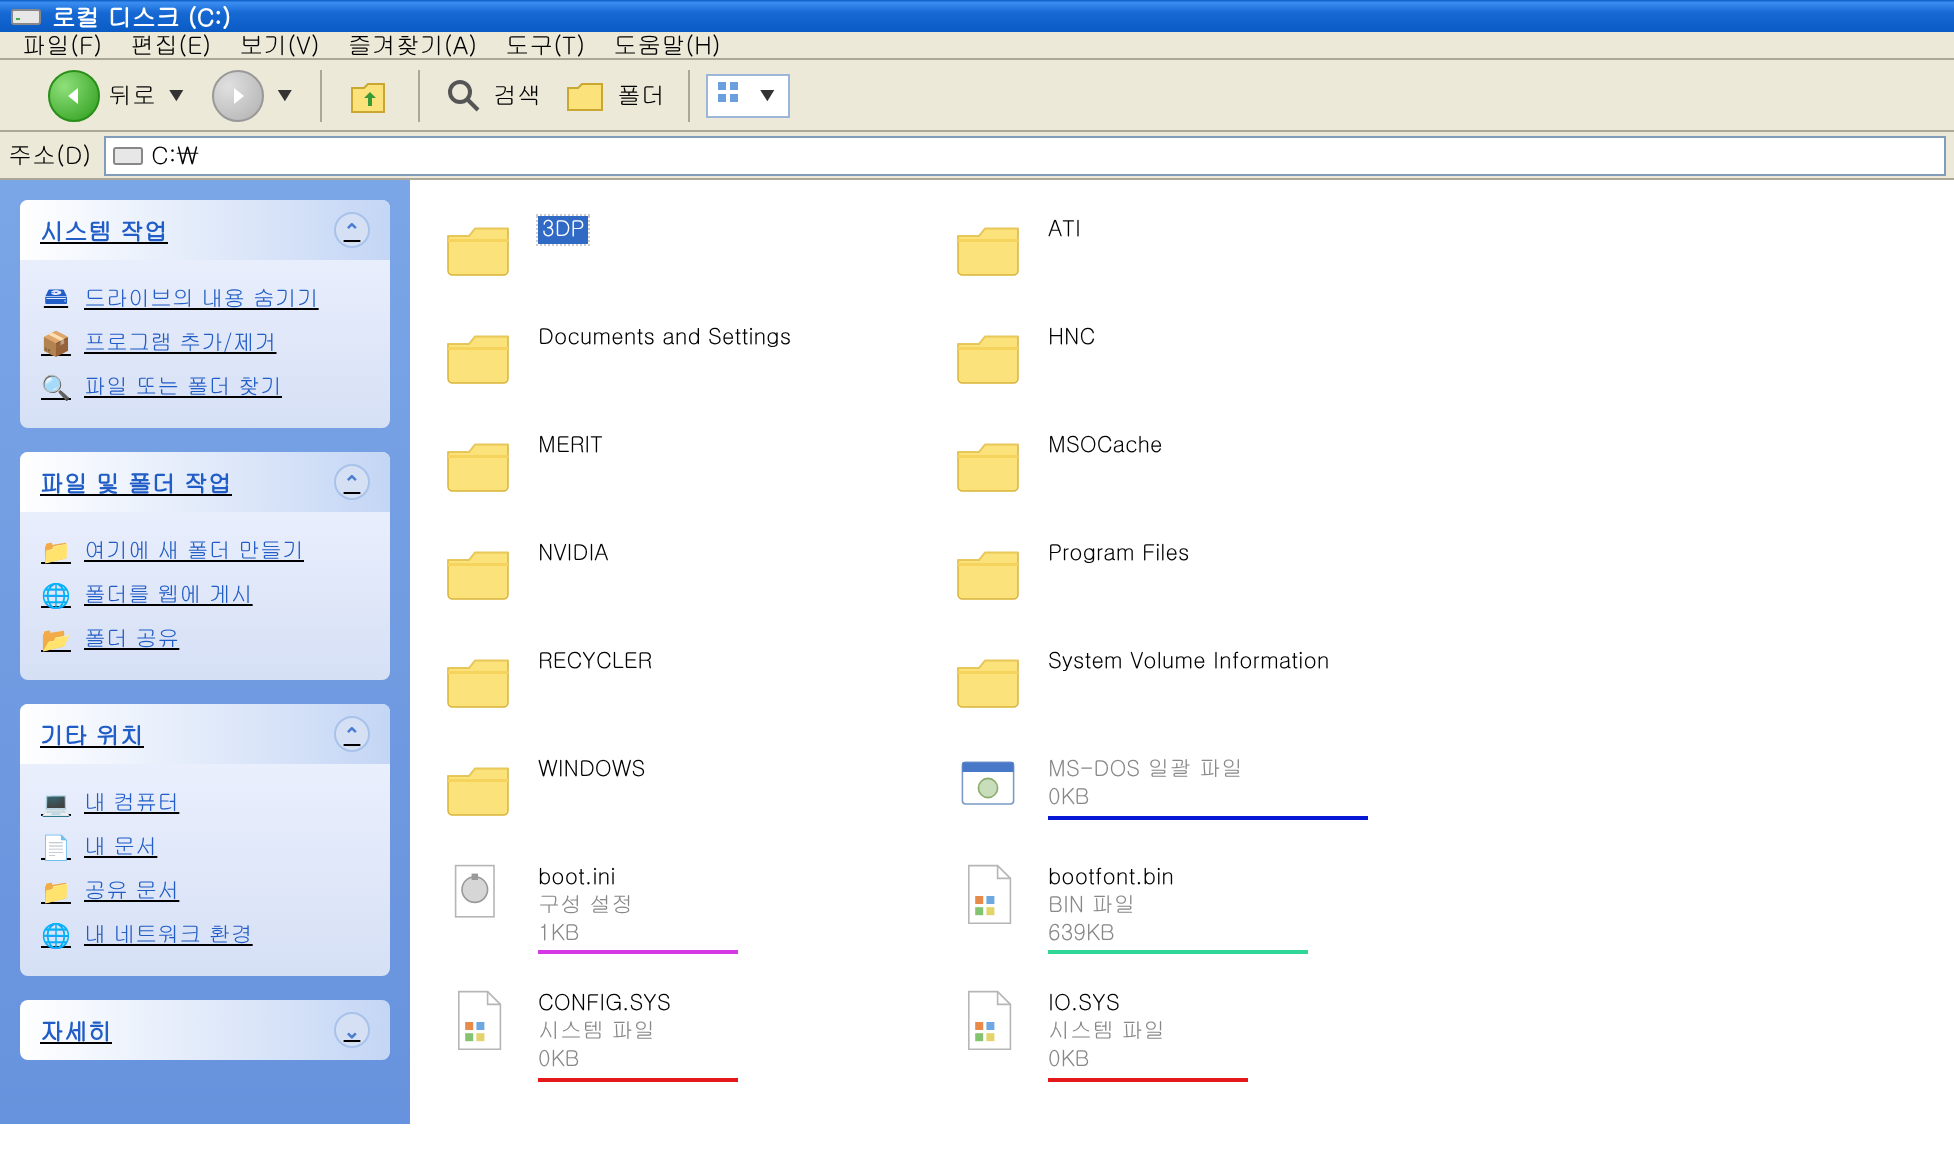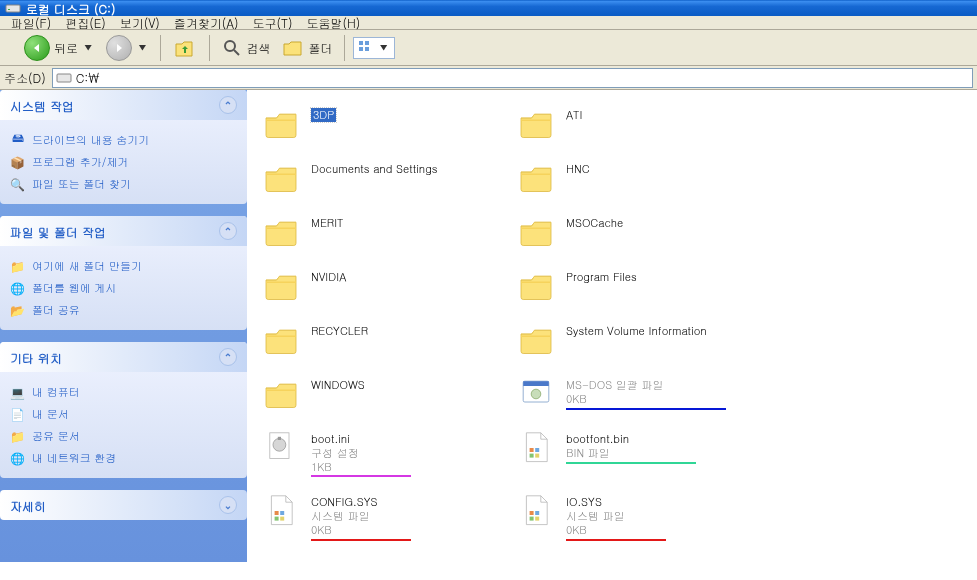--- a/index.html
+++ b/index.html
@@ -18,21 +18,21 @@
 .tbtn .gray { background: radial-gradient(circle at 30% 30%, #e0e0e0, #b0b0b0); border:1px solid #999;}
 .sep { width: 1px; height: 26px; background: #aca899; margin: 0 4px; }
 .drop { font-size: 9px; color:#333; padding:0 2px;}
 
 .addrbar { background: #ece9d8; border-bottom: 1px solid #aca899; height: 24px; display: flex; align-items: center; padding: 0 4px; font-size: 12px; }
 .addrbar .lbl { margin-right: 6px; }
 .addrbar .addrbox { flex: 1; background: #fff; border: 1px solid #7f9db9; height: 20px; display: flex; align-items: center; padding: 0 3px; gap: 4px; }
 
 .main { display: flex; height: calc(580px - 26px - 22px - 36px - 24px); }
 
-.sidebar { width: 247px; background: linear-gradient(to bottom, #7aa5e6 0%, #6792dd 100%); padding: 0; overflow-y: auto; }
+.sidebar { width: 205px; background: linear-gradient(to bottom, #7aa5e6 0%, #6792dd 100%); padding: 10px; overflow-y: auto; text-decoration: underline; }
 .panel { background: linear-gradient(to bottom, #eff3ff 0%, #d6e0f5 100%); border-radius: 4px; margin-bottom: 12px; overflow: hidden; }
 .panel-head { background: linear-gradient(to right, #fff 0%, #c4d6f5 100%); padding: 6px 10px; font-size: 12px; font-weight: bold; color: #215dc6; display: flex; justify-content: space-between; align-items: center; }
 .panel-head .chev { width: 18px; height: 18px; border-radius: 50%; background: #d6e0f5; border: 1px solid #a9c2ea; display: inline-flex; align-items: center; justify-content: center; color: #4b7dd0; font-size: 10px; }
 .panel-body { padding: 8px 10px 10px; }
 .panel-body a { display: flex; align-items: center; gap: 6px; color: #215dc6; text-decoration: none; font-size: 11px; padding: 3px 0; }
 .mini { width: 16px; height: 16px; display:inline-flex; align-items:center; justify-content:center; font-size:12px;}
 
 .content { flex: 1; background: #fff; padding: 10px 8px; overflow-y: auto; }
 .grid { display: flex; flex-wrap: wrap; }
 .item { width: 255px; display: flex; align-items: flex-start; gap: 10px; padding: 4px 6px; margin-bottom: 6px;}
@@ -386,20 +386,21 @@
               <path d="M26 3 v8 h8" fill="none" stroke="#b6b6b6"></path>
               <rect x="12" y="22" width="5" height="5" fill="#e78a4a"></rect>
               <rect x="19" y="22" width="5" height="5" fill="#6fa8e0"></rect>
               <rect x="12" y="29" width="5" height="5" fill="#84c470"></rect>
               <rect x="19" y="29" width="5" height="5" fill="#e3d36b"></rect>
             </svg>
           </div>
           <div class="txt">
             <div><span class="name">bootfont.bin</span></div>
             <div class="sub">BIN 파일</div>
+            <div class="sub">639KB</div>
             <div class="underline u-green"></div>
           </div>
         </div>
         <div class="item">
           <div class="ico">
             <svg class="file-svg" viewBox="0 0 40 44">
               <path d="M8 3 h18 l8 8 v28 h-26 z" fill="#fff" stroke="#b6b6b6"></path>
               <path d="M26 3 v8 h8" fill="none" stroke="#b6b6b6"></path>
               <rect x="12" y="22" width="5" height="5" fill="#e78a4a"></rect>
               <rect x="19" y="22" width="5" height="5" fill="#6fa8e0"></rect>

